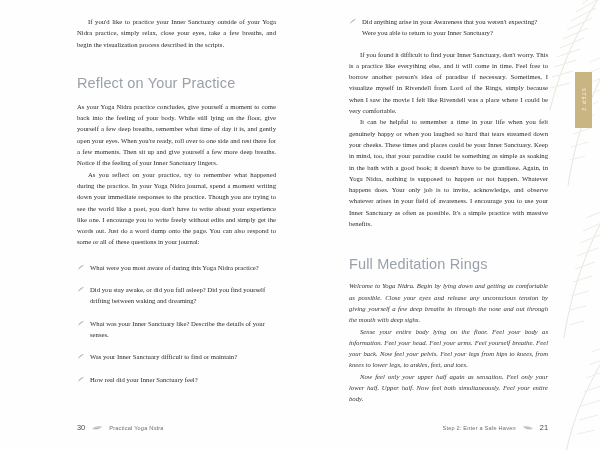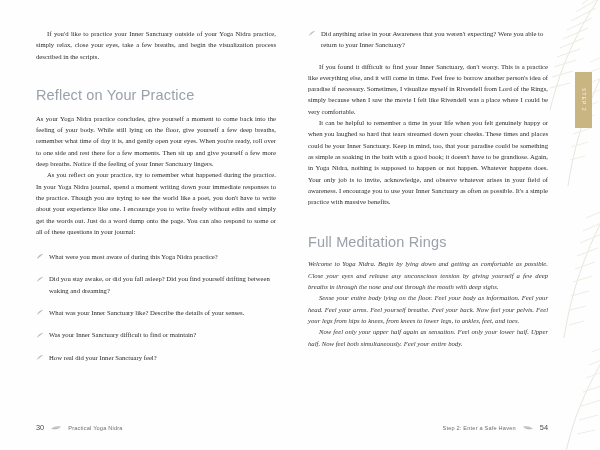--- a/index.html
+++ b/index.html
@@ -57,22 +57,23 @@
   .columns {
     position: absolute;
     top: 0; left: 0;
     width: 600px;
     height: 450px;
     display: flex;
   }
   .col {
     box-sizing: border-box;
     width: 300px;
-    padding-top: 28px;
+    padding-top: 16px;
     position: relative;
+    margin-left: 41px;
   }
   .col-left  { padding-left: 36px; padding-right: 24px; }
   .col-right { padding-left: 8px;  padding-right: 52px; }
 
   
   p {
     margin: 0;
     font-size: 6.7px;
     line-height: 11.3px;
     color: #2b2b2e;
@@ -304,18 +305,18 @@
       </div>
 
       <div class="footer footer-right">
         <span>Step 2: Enter a Safe Haven</span>
         <span class="foot-orn">
           <svg viewBox="0 0 16 8" xmlns="http://www.w3.org/2000/svg">
             <path d="M1 2 C5 1, 11 1.5, 15 5 C11 6.6, 5 6, 1 2 Z" fill="#9c9ca1"></path>
             <path d="M15 5 C11 4, 6 2.8, 1 2" stroke="#ffffff" stroke-width="0.5" fill="none"></path>
           </svg>
         </span>
-        <span class="folio">54</span>
+        <span class="folio">21</span>
       </div>
     </div>
 
   </div>
 </div>
 
 </body></html>

